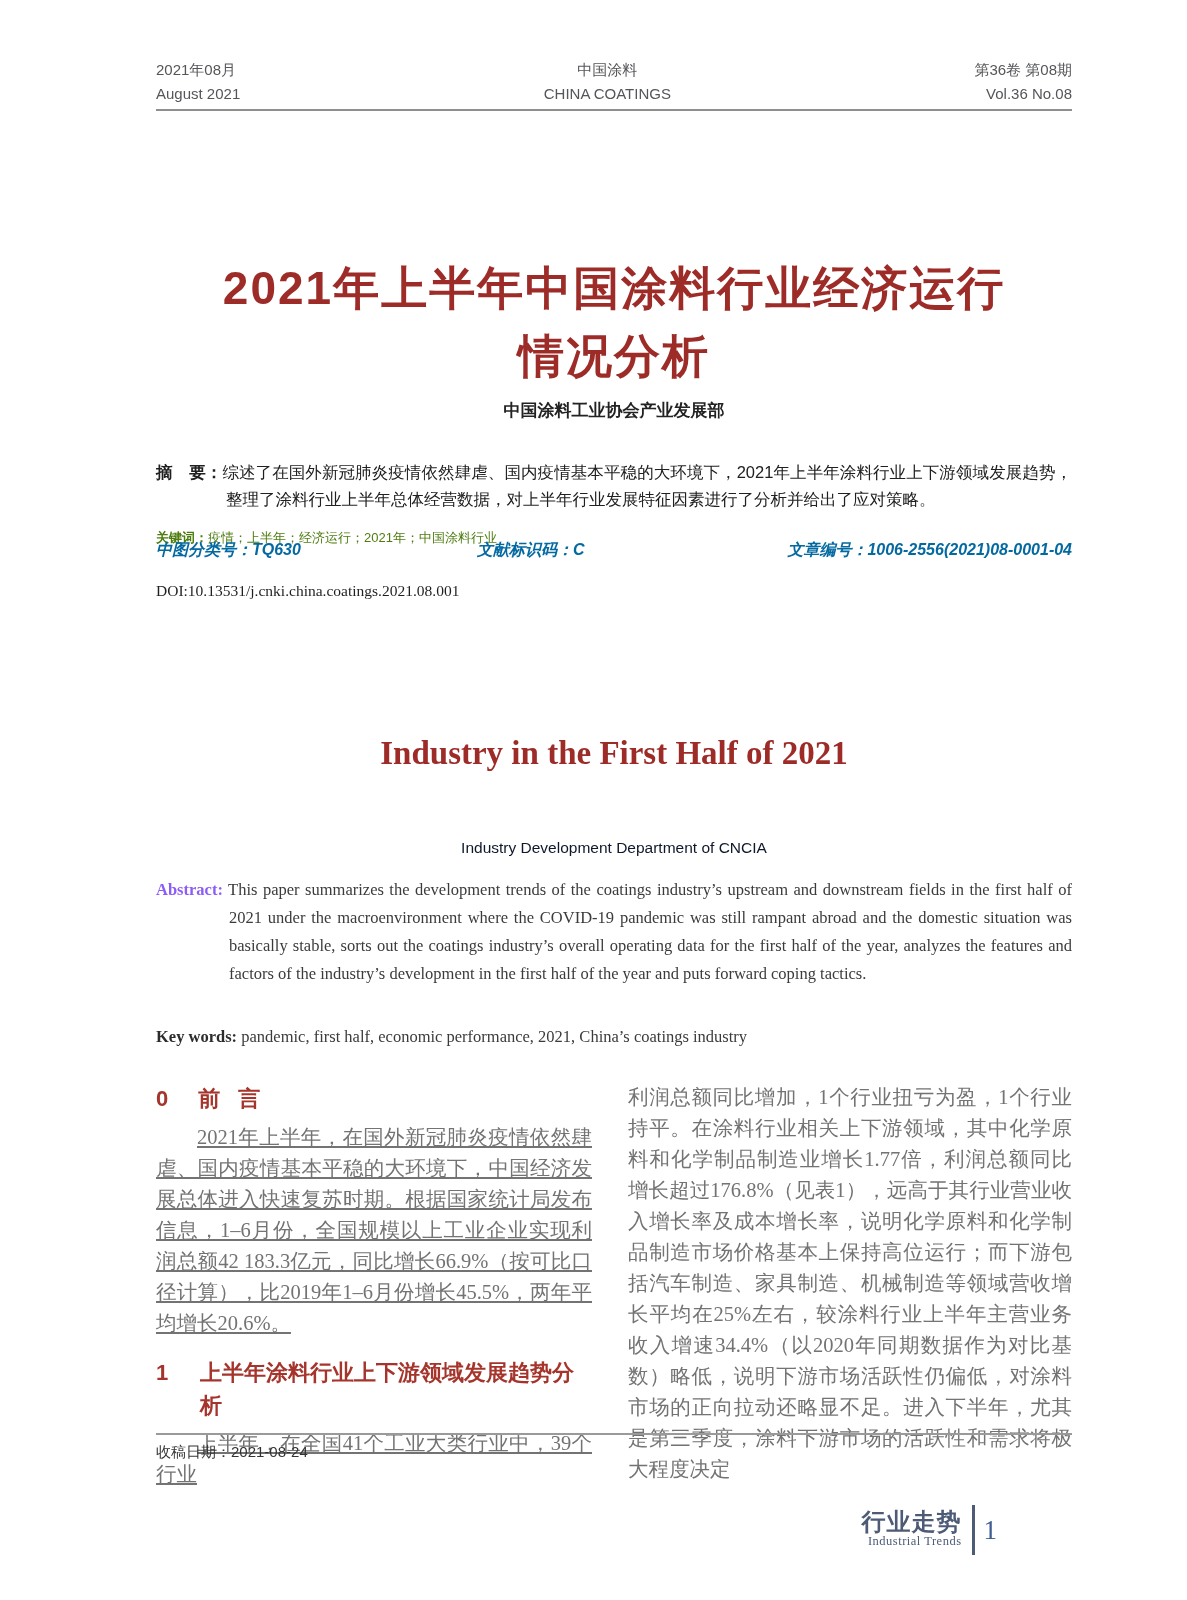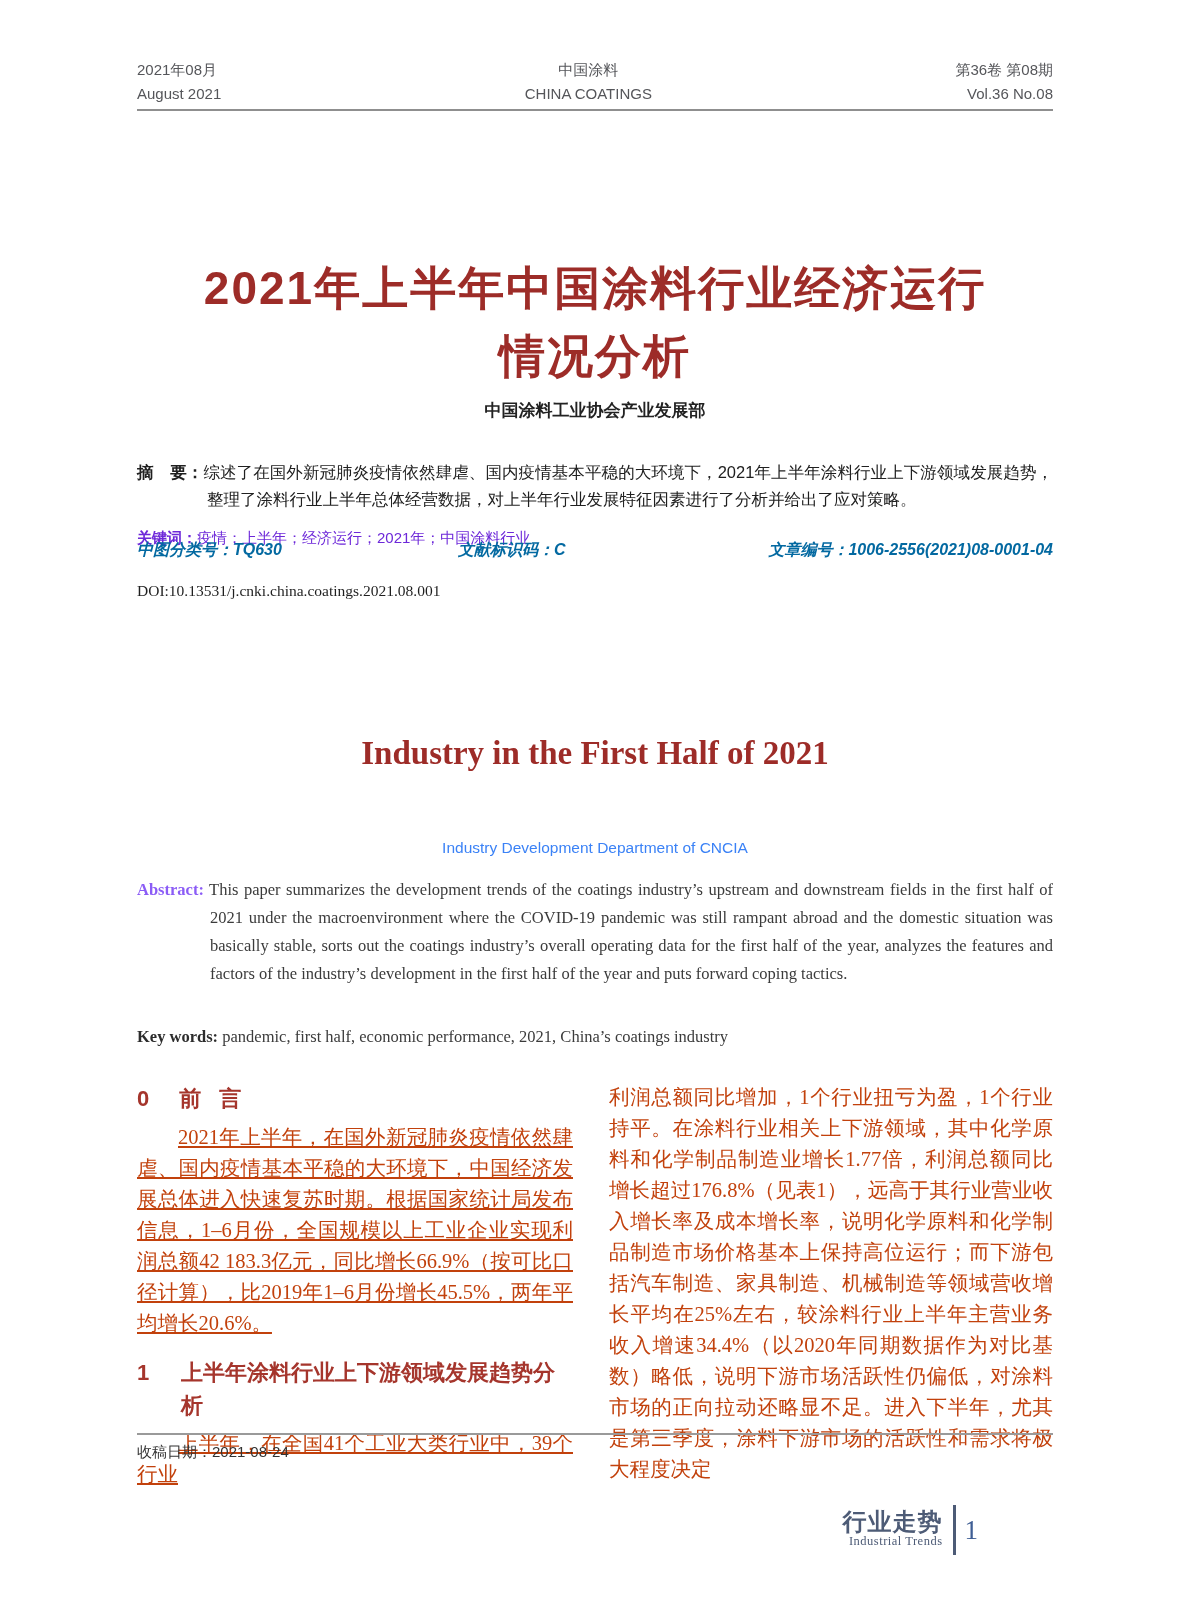--- a/index.html
+++ b/index.html
@@ -13,20 +13,21 @@
   }
   *{margin:0;padding:0;box-sizing:border-box;}
   html,body{background:#ffffff;}
   .page{
     position:relative;
     width:1125px;height:1600px;
     background:#ffffff;
     overflow:hidden;
     font-family:var(--serif);
     color:var(--ink);
+    margin-left:19px;
   }
   .content{position:absolute;left:137px;top:0;width:916px;}
 
   
   .jheader{
     position:absolute;top:58px;left:0;width:100%;
     display:flex;justify-content:space-between;
     font-family:var(--sans);font-size:15px;line-height:24px;color:#55565a;
   }
   .jheader .cell{white-space:nowrap;}
@@ -55,21 +56,21 @@
   
   .cn-abstract{
     position:absolute;top:459px;left:0;width:100%;
     font-family:var(--sans);font-size:16.5px;line-height:27px;
     text-align:justify;color:#202020;
     padding-left:70px;
   }
   .cn-abstract .lbl{font-weight:700;margin-left:-70px;}
   .cn-keywords{
     position:absolute;top:524px;left:0;width:100%;
-    font-family:var(--sans);font-size:15px;line-height:27px;color:#6d28d9;
+    font-family:var(--sans);font-size:13px;line-height:27px;color:#4d7c0f;
   }
   .cn-keywords .lbl{font-weight:700;}
   .meta-row{
     position:absolute;top:540px;left:0;width:100%;height:26px;
     font-family:var(--sans);font-size:16px;font-weight:700;color:#0369a1;font-style:italic;
   }
   .meta-row .m-left{position:absolute;left:0;}
   .meta-row .m-mid{position:absolute;left:321px;}
   .meta-row .m-right{position:absolute;right:0;}
   .doi-line{
@@ -81,21 +82,21 @@
   .en-title{
     position:absolute;top:729px;left:0;width:100%;
     text-align:center;
     font-family:var(--serif);font-weight:700;
     font-size:33px;line-height:49px;
     color:var(--red);
   }
   .en-author{
     position:absolute;top:839px;left:0;width:100%;
     text-align:center;
-    font-family:var(--sans);font-size:15.5px;color:#3b82f6;
+    font-family:var(--sans);font-size:15.5px;color:#0f172a;
   }
   .en-abstract{
     position:absolute;top:876px;left:0;width:100%;
     font-family:var(--serif);font-size:16.5px;line-height:28px;
     text-align:justify;color:#3b3b3b;
     padding-left:73px;
   }
   .en-abstract .lbl{font-weight:700;margin-left:-73px;color:#8b5cf6;}
   .en-keywords{
     position:absolute;top:1027px;left:0;width:100%;
@@ -115,21 +116,21 @@
     font-size:22px;line-height:33px;
     color:var(--heading-red);
   }
   .sec-head-0 .num{margin-right:30px;}
   .sec-head-0 .ttl{letter-spacing:6px;}
   .sec-head-1{position:relative;padding-left:44px;margin-top:17px;}
   .sec-head-1 .num{position:absolute;left:0;top:0;}
   .body-par{
     font-family:var(--serif);
     font-size:20.5px;line-height:31px;
-    text-align:justify;color:#c2410c;
+    text-align:justify;color:#737373;
   }
   .indent{text-indent:2em;text-decoration:underline;}
   .col-left .body-par.first{margin-top:7px;}
   .sec1-par{margin-top:6px;}
 
   
   .receipt-rule{
     position:absolute;top:1433px;left:137px;width:916px;
     border-top:2px solid #9a9a9a;
   }

